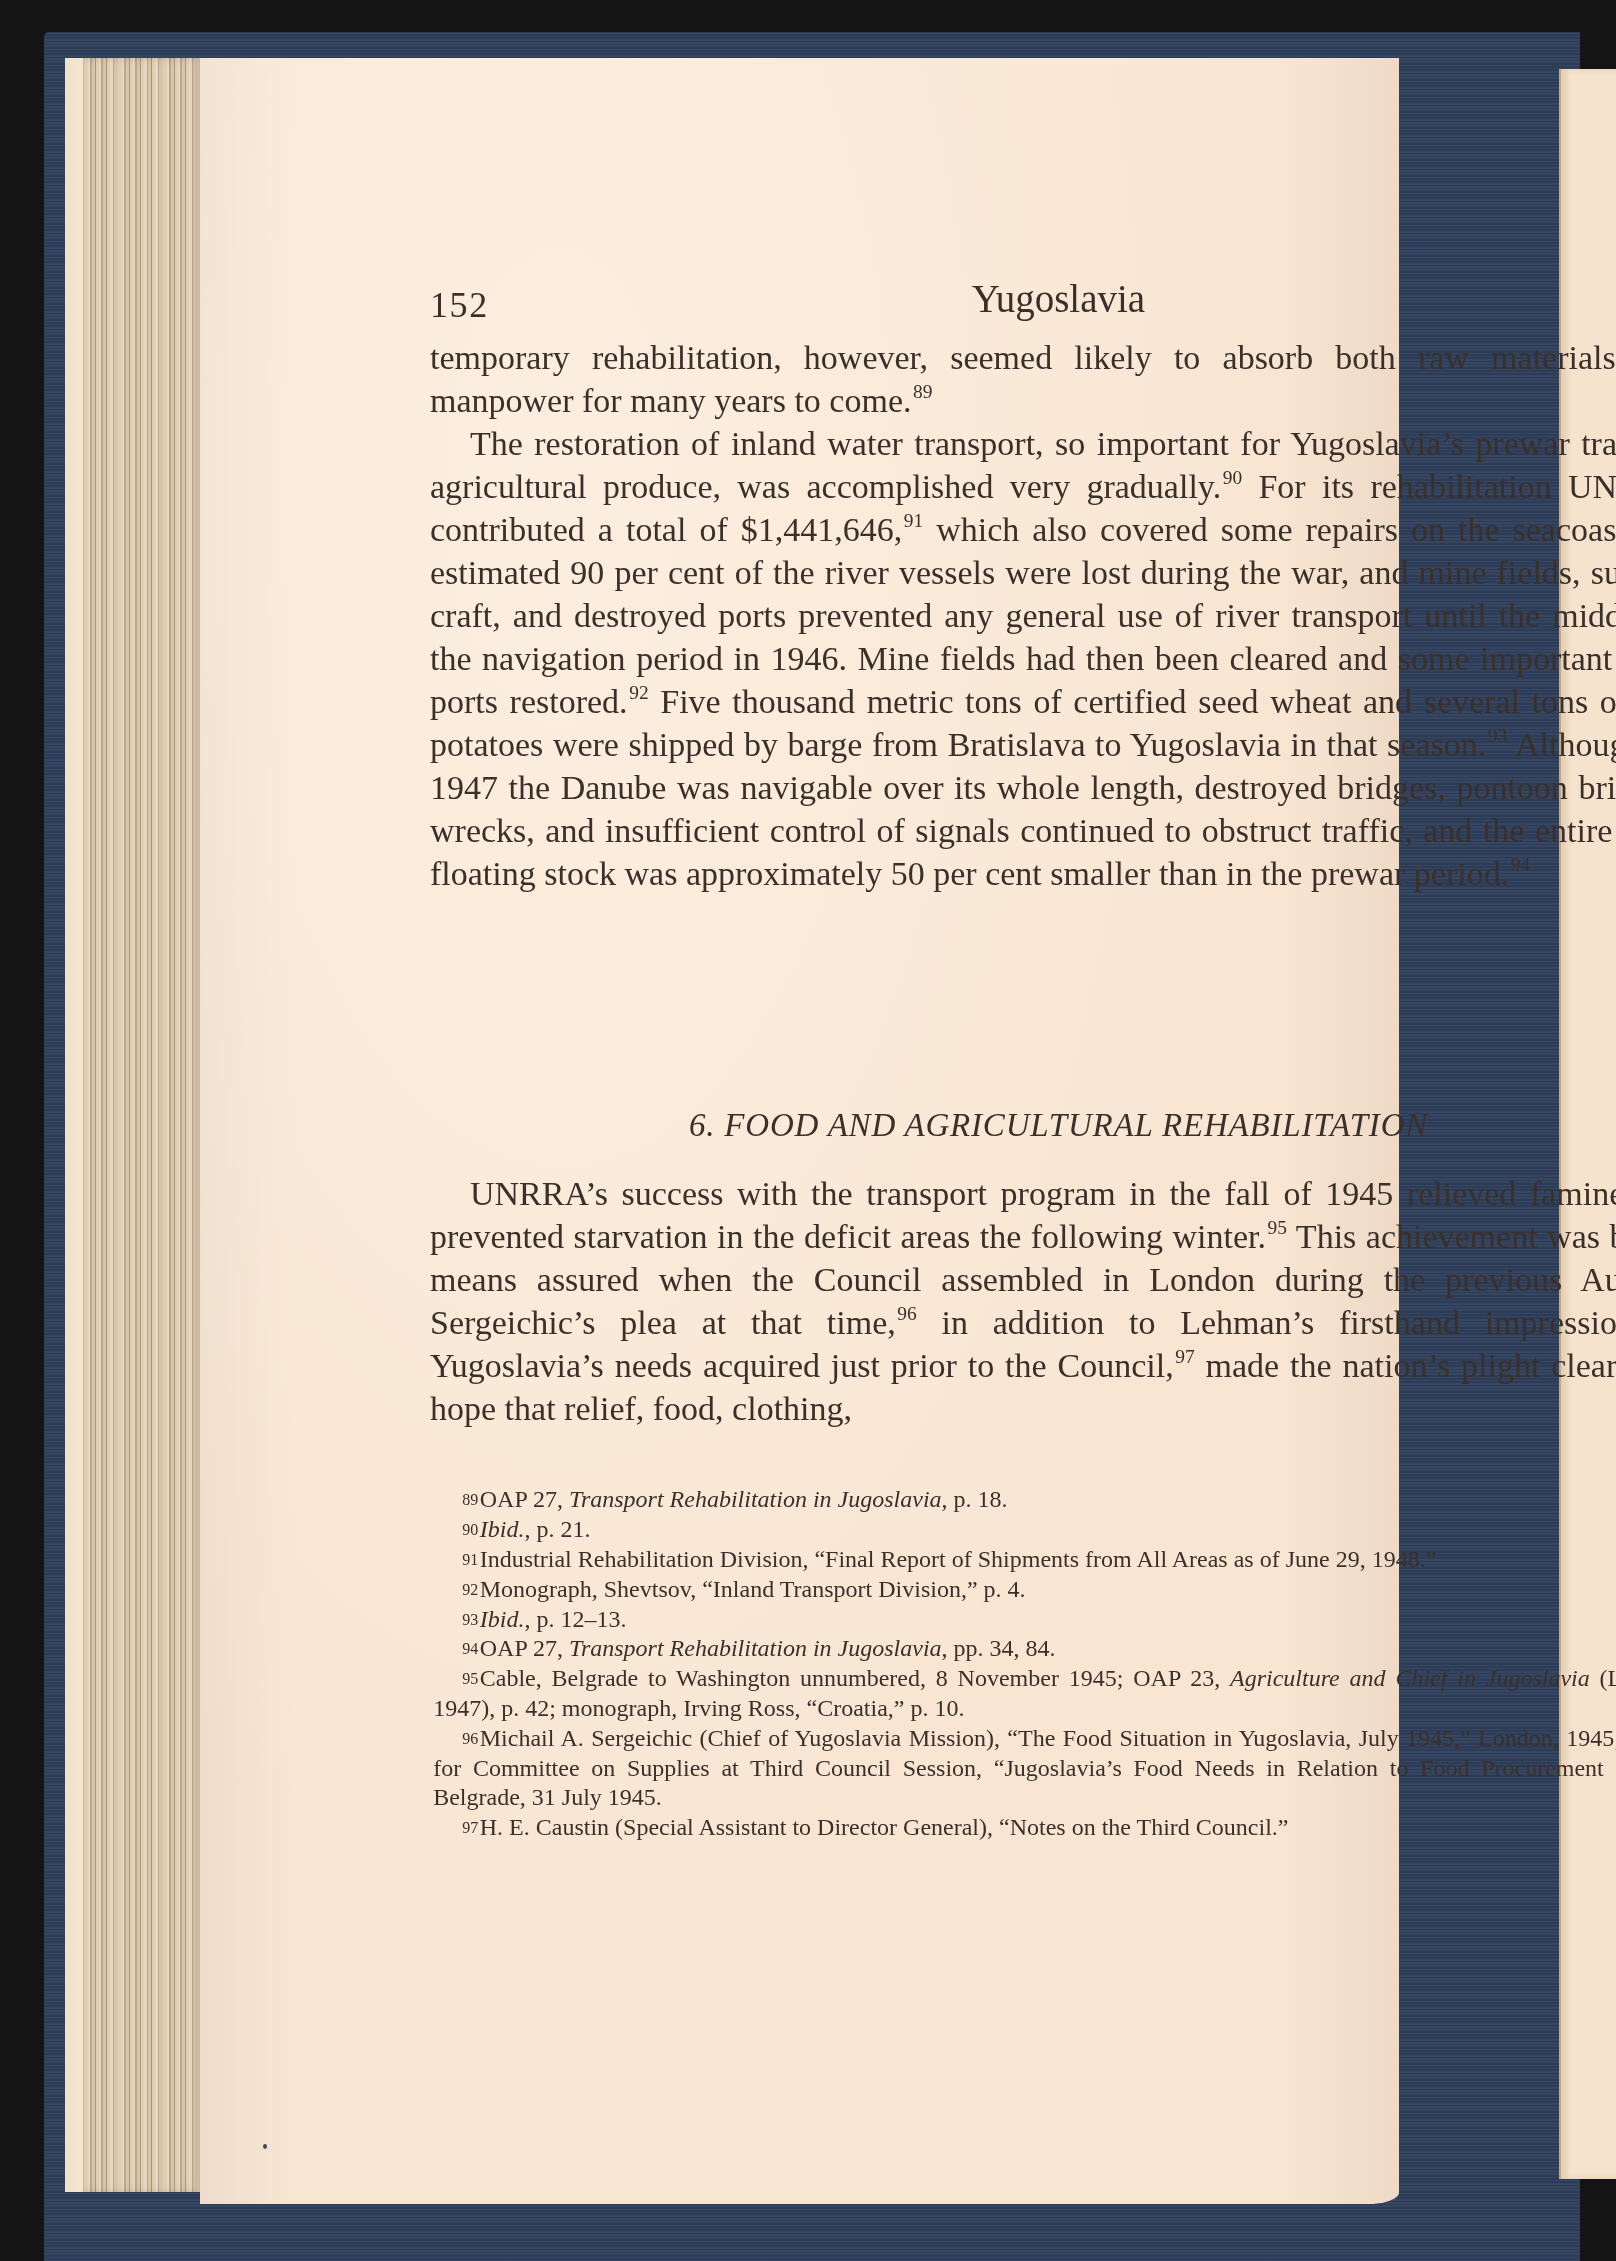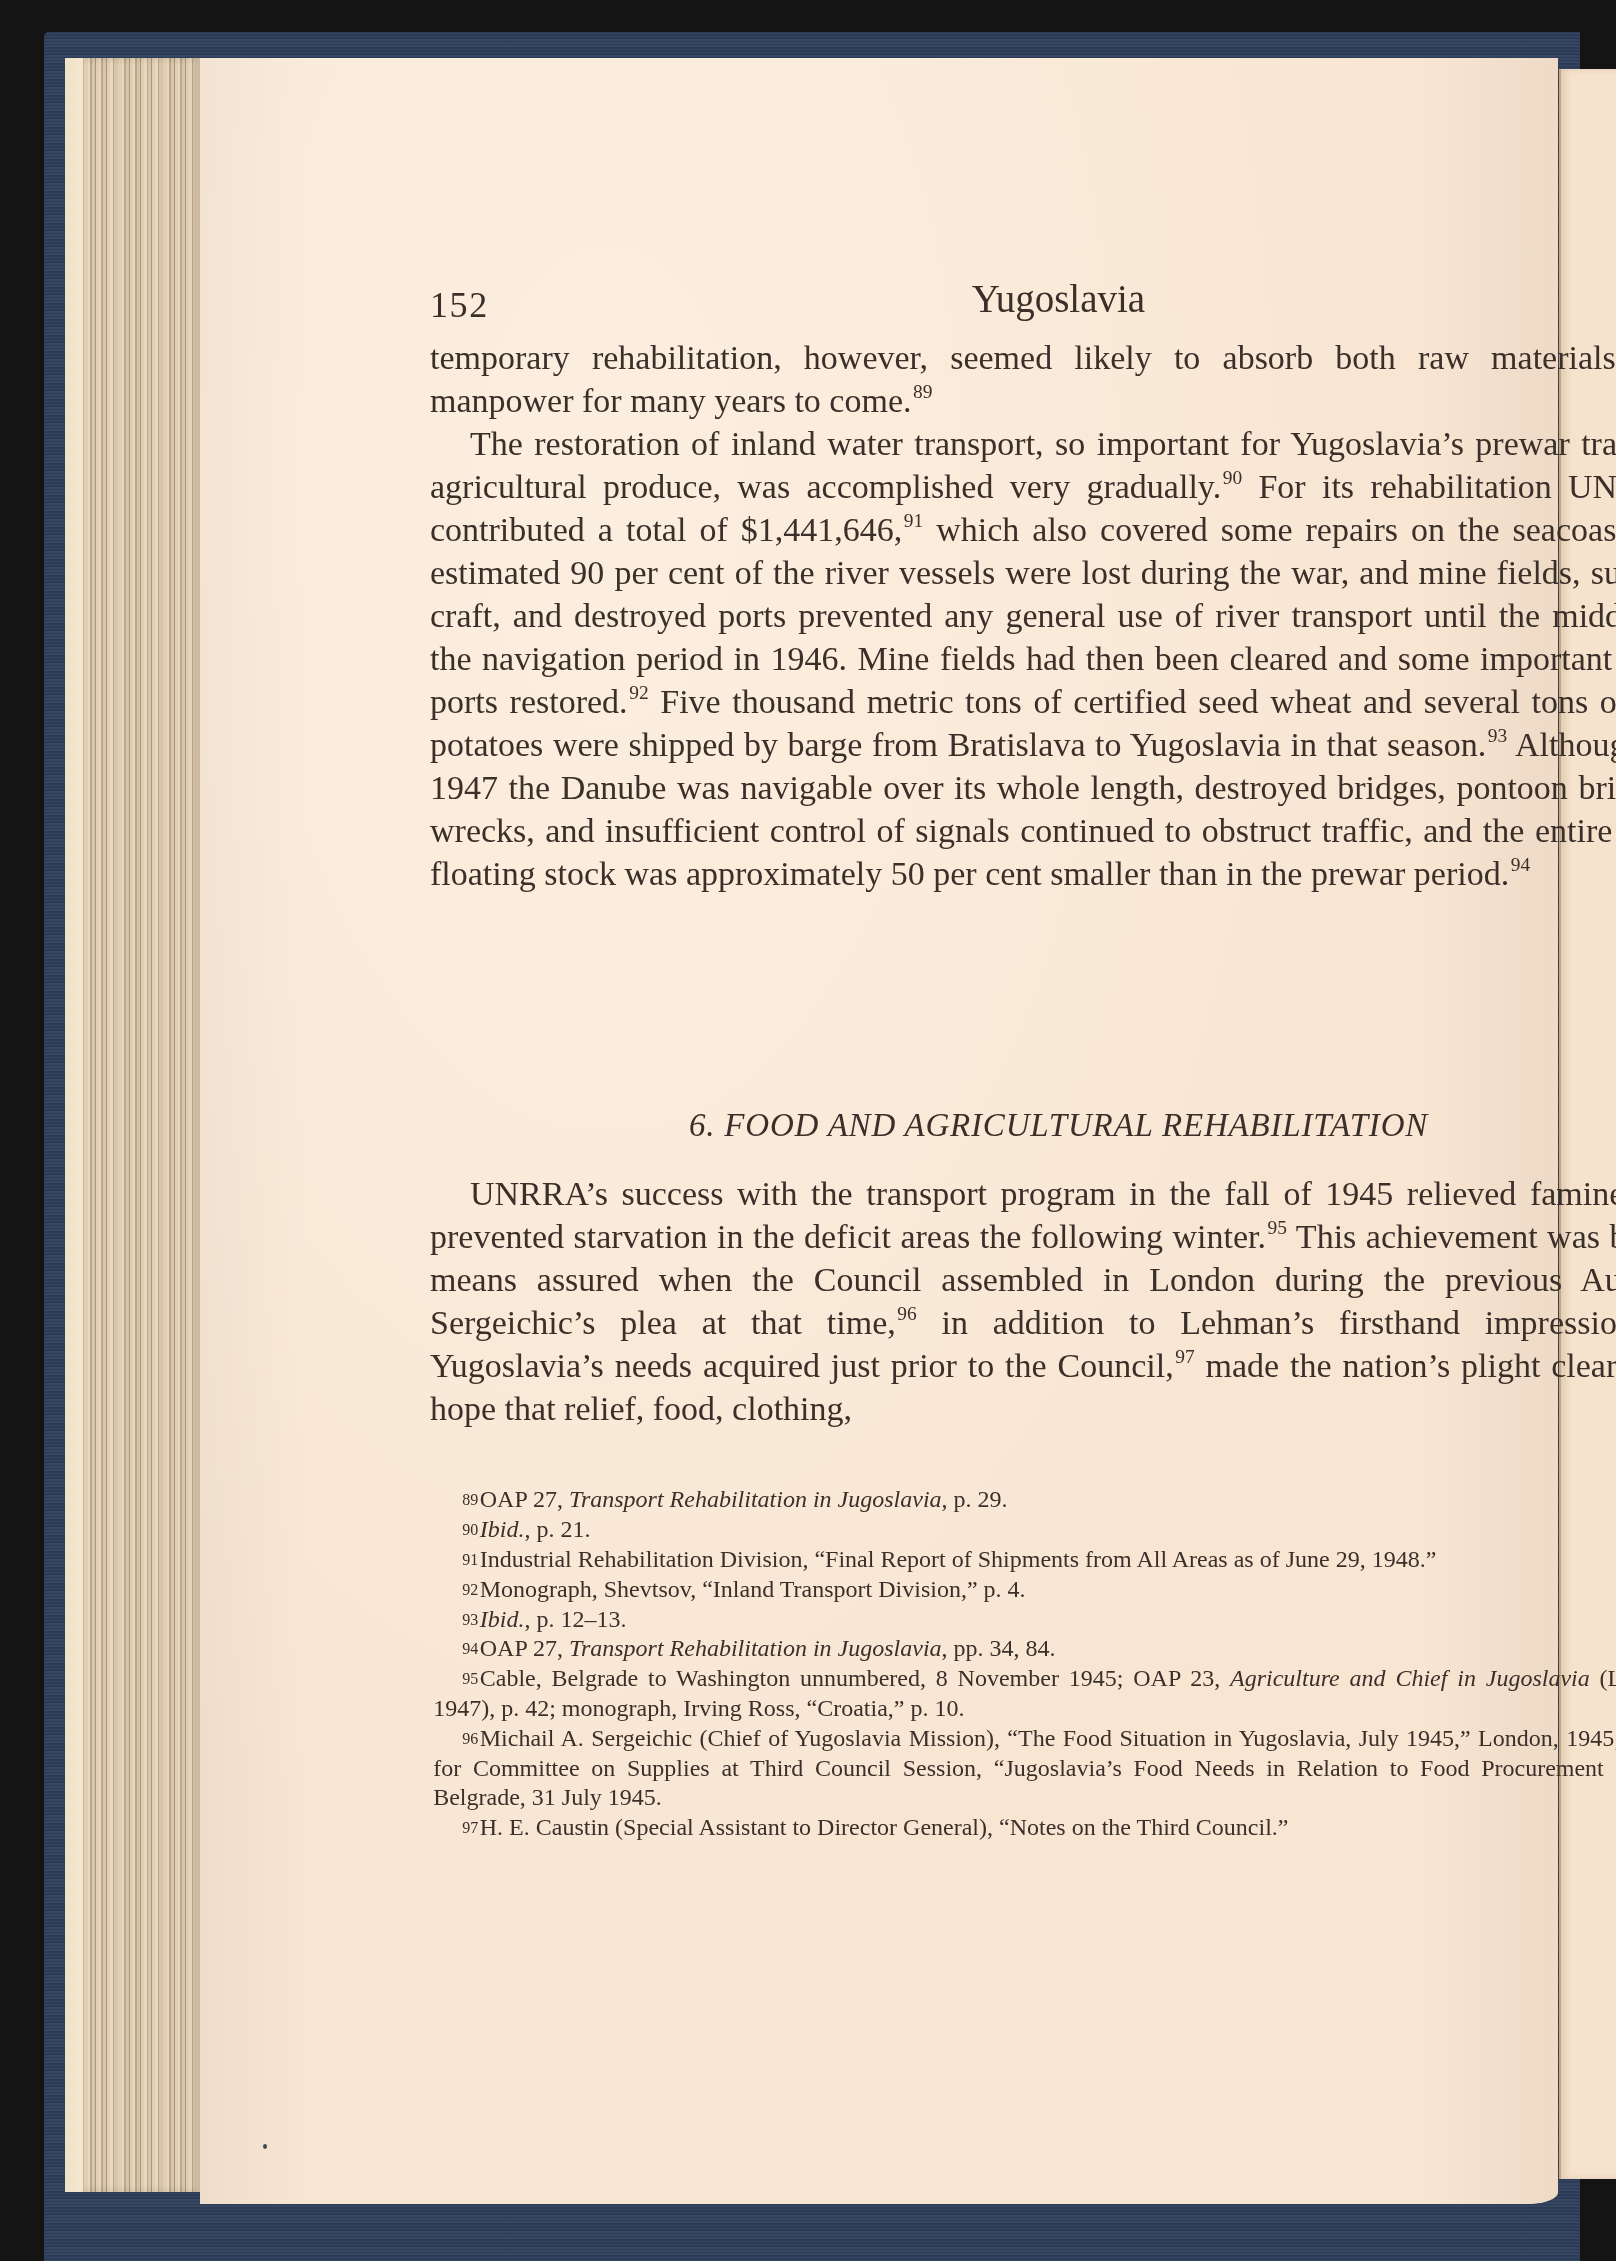--- a/index.html
+++ b/index.html
@@ -48,21 +48,21 @@
       left: 0; top: 0; bottom: 0;
       width: 18px;
       background: linear-gradient(90deg, #efe1c8, #f5e6ce);
       border-right: 1.6px solid #c8b697;
     }
     
     .page {
       position: absolute;
       left: 200px;
       top: 58px;
-      width: 1358px;
+      width: 1199px;
       height: 2146px;
       background: #f8e6d3;
       background-image:
         radial-gradient(ellipse at 30% 20%, rgba(255,244,232,0.6), rgba(255,244,232,0) 60%),
         linear-gradient(90deg, rgba(0,0,0,0.04), rgba(0,0,0,0) 8%, rgba(0,0,0,0) 90%, rgba(120,80,40,0.08));
       border-bottom-right-radius: 32px 11.3px;
     }
     
     .next-page {
       position: absolute;
@@ -193,21 +193,21 @@
       <p class="indent"><span>The restoration of inland water transport, so important for Yugoslavia’s prewar trade in agricultural produce, was accomplished very gradually.</span><sup>90</sup><span> For its rehabilitation UNRRA contributed a total of $1,441,646,</span><sup>91</sup><span> which also covered some repairs on the seacoast. An estimated 90 per cent of the river vessels were lost during the war, and mine fields, sunken craft, and destroyed ports prevented any general use of river transport until the middle of the navigation period in 1946. Mine fields had then been cleared and some important river ports restored.</span><sup>92</sup><span> Five thousand metric tons of certified seed wheat and several tons of gift potatoes were shipped by barge from Bratislava to Yugoslavia in that season.</span><sup>93</sup><span> Although by 1947 the Danube was navigable over its whole length, destroyed bridges, pontoon bridges, wrecks, and insufficient control of signals continued to obstruct traffic, and the entire river floating stock was approximately 50 per cent smaller than in the prewar period.</span><sup>94</sup></p>
     </div>
 
     <div class="section-heading">6. FOOD AND AGRICULTURAL REHABILITATION</div>
 
     <div class="section-text">
       <p><span>UNRRA’s success with the transport program in the fall of 1945 relieved famine and prevented starvation in the deficit areas the following winter.</span><sup>95</sup><span> This achievement was by no means assured when the Council assembled in London during the previous August. Sergeichic’s plea at that time,</span><sup>96</sup><span> in addition to Lehman’s firsthand impression of Yugoslavia’s needs acquired just prior to the Council,</span><sup>97</sup><span> made the nation’s plight clear. The hope that relief, food, clothing,</span></p>
     </div>
 
     <div class="footnotes" id="footnotes">
-        <p class="footnote"><span class="fn-num">89</span><span>OAP 27, </span><i>Transport Rehabilitation in Jugoslavia</i><span>, p. 29.</span></p>
+        <p class="footnote"><span class="fn-num">89</span><span>OAP 27, </span><i>Transport Rehabilitation in Jugoslavia</i><span>, p. 18.</span></p>
         <p class="footnote"><span class="fn-num">90</span><i>Ibid.</i><span>, p. 21.</span></p>
         <p class="footnote"><span class="fn-num">91</span><span>Industrial Rehabilitation Division, “Final Report of Shipments from All Areas as of June 29, 1948.”</span></p>
         <p class="footnote"><span class="fn-num">92</span><span>Monograph, Shevtsov, “Inland Transport Division,” p. 4.</span></p>
         <p class="footnote"><span class="fn-num">93</span><i>Ibid.</i><span>, p. 12–13.</span></p>
         <p class="footnote"><span class="fn-num">94</span><span>OAP 27, </span><i>Transport Rehabilitation in Jugoslavia</i><span>, pp. 34, 84.</span></p>
         <p class="footnote"><span class="fn-num">95</span><span>Cable, Belgrade to Washington unnumbered, 8 November 1945; OAP 23, </span><i>Agriculture and Chief in Jugoslavia</i><span> (London, 1947), p. 42; monograph, Irving Ross, “Croatia,” p. 10.</span></p>
         <p class="footnote"><span class="fn-num">96</span><span>Michail A. Sergeichic (Chief of Yugoslavia Mission), “The Food Situation in Yugoslavia, July 1945,” London, 1945; memo for Committee on Supplies at Third Council Session, “Jugoslavia’s Food Needs in Relation to Food Procurement Crisis,” Belgrade, 31 July 1945.</span></p>
         <p class="footnote"><span class="fn-num">97</span><span>H. E. Caustin (Special Assistant to Director General), “Notes on the Third Council.”</span></p>
       </div>
   </div>

